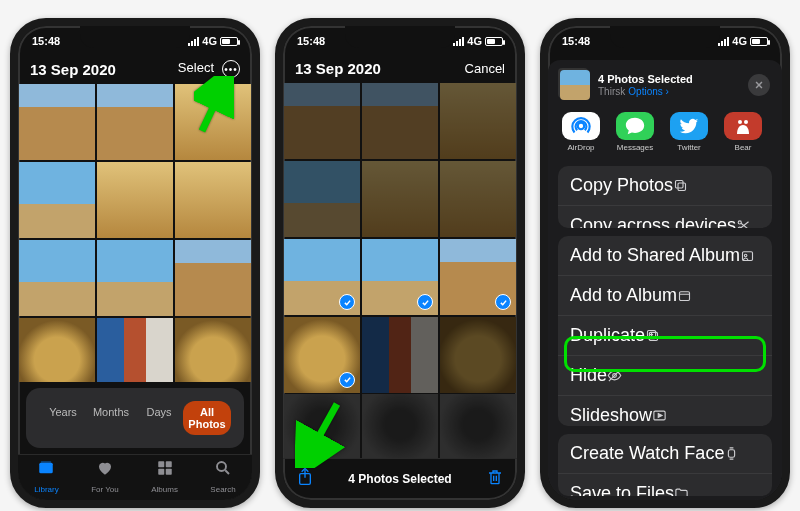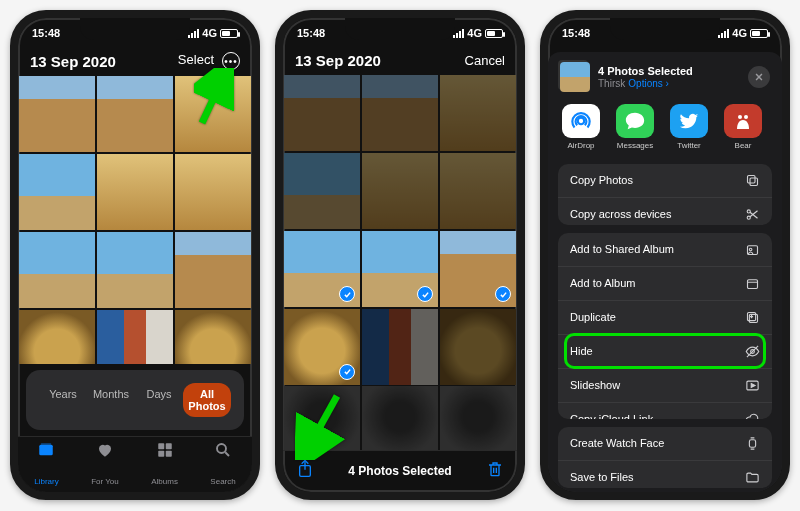--- a/index.html
+++ b/index.html
@@ -12,20 +12,21 @@
   }
   .phone {
     width: 250px; height: 490px;
     background: #111;
     border-radius: 36px;
     border: 8px solid #1a1a1a;
     box-shadow: inset 0 0 0 2px #333, 0 2px 6px rgba(0,0,0,.3);
     position: relative; overflow: hidden;
     display: flex; flex-direction: column;
     color: #fff;
+    margin-top: 8px;
   }
   .notch {
     position: absolute; top: 0; left: 50%; transform: translateX(-50%);
     width: 110px; height: 22px; background: #111;
     border-bottom-left-radius: 14px; border-bottom-right-radius: 14px;
     z-index: 50;
   }
   .status-bar {
     height: 30px; display: flex; justify-content: space-between;
     align-items: center; padding: 0 14px; font-size: 11px; font-weight: 600;
@@ -72,21 +73,21 @@
     margin:6px 8px; background:#2c2c2e; border-radius:14px; padding:13px;
     display:flex; font-size:11px;
   }
   .segmented div { flex:1; text-align:center; padding:5px 0; color:#bbb; border-radius:12px;}
   .segmented .active { background:#c2410c; color:#fff; font-weight:600; }
   
   .tabbar {
     display:flex; justify-content:space-around; padding:4px 0 6px;
     border-top:0.5px solid #2a2a2a; background:#121212;
   }
-  .tab { display:flex; flex-direction:column; align-items:center; gap:18px; font-size:8px; color:#8e8e93;}
+  .tab { display:flex; flex-direction:column; align-items:center; gap:8px; font-size:8px; color:#8e8e93;}
   .tab.active { color:#0a84ff; }
   .tab svg { width:18px; height:18px; }
   
   .actionbar {
     display:flex; justify-content:space-between; align-items:center;
     padding:8px 14px 10px; border-top:0.5px solid #2a2a2a; font-size:12px;
   }
   .actionbar .center { flex:1; text-align:center; font-weight:600; }
   .blue { color:#0a84ff; }
   
@@ -111,22 +112,22 @@
   }
   .share-apps { display:flex; gap:12px; padding:6px 12px 10px; overflow:hidden; }
   .app { display:flex; flex-direction:column; align-items:center; gap:3px; font-size:8px; color:#ccc; width:42px;}
   .app .icon { width:38px; height:38px; border-radius:9px; display:flex; align-items:center; justify-content:center;}
   .airdrop { background:#fff; }
   .messages{ background:#30d158; }
   .twitter { background:#1da1f2; }
   .bear    { background:#c33b2c; }
   .sheet-group { margin:4px 10px; background:#2c2c2e; border-radius:10px; overflow:hidden;}
   .sheet-row {
-    display:flex; justify-content:space-between; align-items:center;
-    padding:9px 12px; font-size:11px; border-bottom:0.5px solid #3a3a3c;
+    display:flex; justify-content:flex-start; align-items:center;
+    padding:9px 12px; font-size:18px; border-bottom:0.5px solid #3a3a3c;
   }
   .sheet-row:last-child { border-bottom:none; }
   .sheet-row svg { width:15px; height:15px; color:#cfcfd2; }
   .hide-highlight {
     position:absolute; border:3px solid #00e000; border-radius:10px;
     left:6px; right:6px; height:36px; pointer-events:none;
   }
 </style>
 </head>
 <body>

